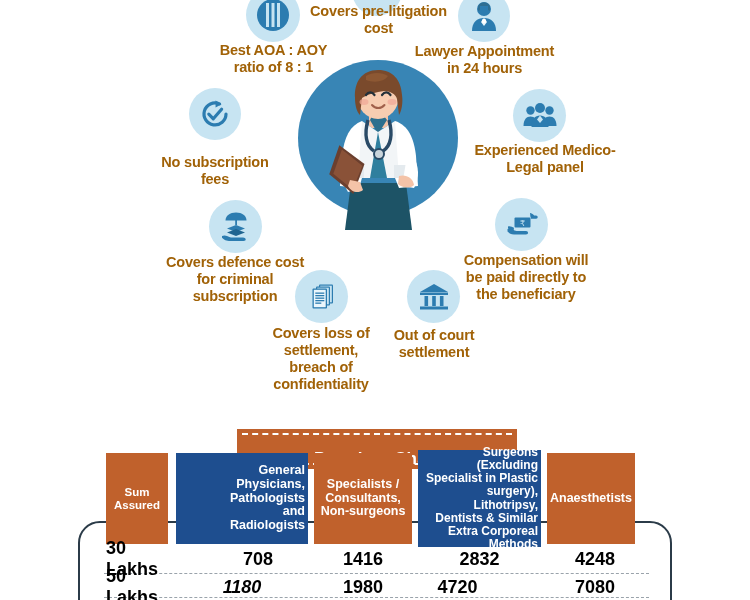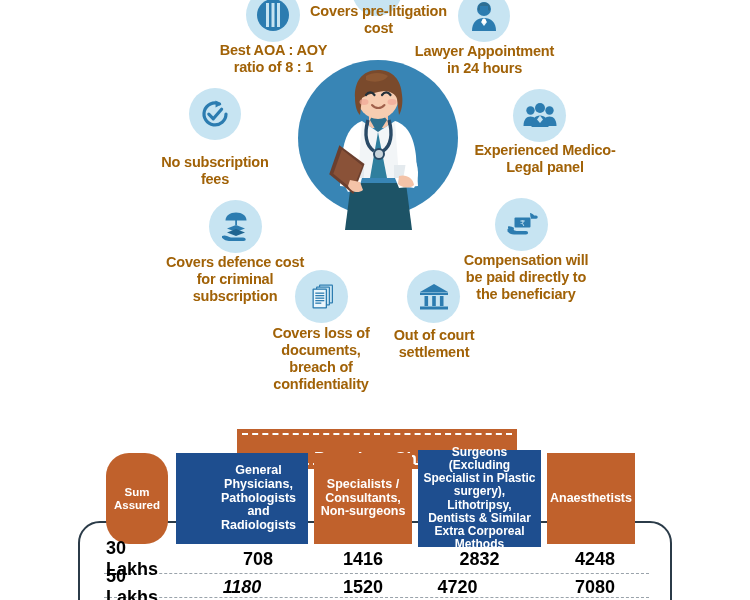--- a/index.html
+++ b/index.html
@@ -69,21 +69,21 @@
     color:#ffffff;font-weight:bold;
     display:flex;align-items:center;justify-content:center;
     text-align:center;
     line-height:1.1;
     box-sizing:border-box;
     padding:2px 3px;
     white-space:pre-line;
     z-index:3;
   }
   .hdr.orange{background:#c0612c;}
-  .hdr.blue{background:#1e4e8f;}
+  .hdr.blue{background:#1e4e8f;text-align:right;}
 
   
   .data-cell{
     position:absolute;
     color:#000000;font-weight:bold;font-size:18px;
     display:flex;align-items:center;
     z-index:3;
   }
   .data-cell.center{justify-content:center;}
   .row-rule{
@@ -191,21 +191,21 @@
       <g fill="#2c7cb0">
         <rect x="13.3" y="15.5" width="9" height="1.3"></rect>
         <rect x="13.3" y="18" width="9" height="1.3"></rect>
         <rect x="13.3" y="20.5" width="9" height="1.3"></rect>
         <rect x="13.3" y="23" width="9" height="1.3"></rect>
         <rect x="13.3" y="25.5" width="6" height="1.3"></rect>
       </g>
     </svg>
   </div>
   <div class="benefit-label" style="left:252px;top:325px;width:138px;">Covers loss of
-documents,
+settlement,
 breach of
 confidentiality</div>
 
   <div class="icon-circle" style="left:407px;top:270px;width:53px;height:53px;">
     <svg width="40" height="40" viewBox="0 0 40 40">
       <path d="M20 7 L34 15 L6 15 Z" fill="#2c7cb0"></path>
       <rect x="6" y="15.5" width="28" height="2.5" fill="#2c7cb0"></rect>
       <rect x="10.5" y="19" width="3.6" height="10" fill="#2c7cb0"></rect>
       <rect x="18.2" y="19" width="3.6" height="10" fill="#2c7cb0"></rect>
       <rect x="25.9" y="19" width="3.6" height="10" fill="#2c7cb0"></rect>
@@ -263,21 +263,21 @@
 
   <div id="premium-banner">
     <div class="inner-dash"></div>
     <div class="bar-cap" style="left:0;"></div>
     <div class="bar-cap" style="right:0;"></div>
     <div id="premium-title">Premium Chart</div>
   </div>
 
   <div id="table-frame"></div>
 
-  <div class="hdr orange" style="left:106px;top:453px;width:62px;height:91px;font-size:11.5px;border-radius:23px;">Sum
+  <div class="hdr orange" style="left:106px;top:453px;width:62px;height:91px;font-size:11.5px;">Sum
 Assured</div>
 
   <div class="hdr blue" style="left:176px;top:453px;width:132px;height:91px;font-size:12.5px;padding-left:36px;">General Physicians,
 Pathologists and
 Radiologists</div>
 
   <div class="hdr orange" style="left:314px;top:453px;width:98px;height:91px;font-size:12.5px;">Specialists /
 Consultants,
 Non-surgeons</div>
 
@@ -293,19 +293,19 @@
   <div class="data-cell" style="left:106px;top:550px;width:70px;height:18px;">30 Lakhs</div>
   <div class="data-cell center" style="left:192px;top:550px;width:132px;height:18px;">708</div>
   <div class="data-cell center" style="left:314px;top:538px;width:98px;height:18px;margin-top:12px;">1416</div>
   <div class="data-cell center" style="left:418px;top:550px;width:123px;height:18px;">2832</div>
   <div class="data-cell center" style="left:547px;top:550px;width:96px;height:18px;">4248</div>
 
   <div class="row-rule" style="left:104px;top:573px;width:545px;"></div>
 
   <div class="data-cell" style="left:106px;top:578px;width:70px;height:18px;">50 Lakhs</div>
   <div class="data-cell center" style="left:176px;top:578px;width:132px;height:18px;font-style:italic;">1180</div>
-  <div class="data-cell center" style="left:314px;top:578px;width:98px;height:18px;">1520</div>
+  <div class="data-cell center" style="left:314px;top:578px;width:98px;height:18px;">1980</div>
   <div class="data-cell center" style="left:396px;top:578px;width:123px;height:18px;">4720</div>
   <div class="data-cell center" style="left:547px;top:578px;width:96px;height:18px;">7080</div>
 
   <div class="row-rule" style="left:104px;top:597px;width:545px;"></div>
 
 </div>
 
 </body></html>

